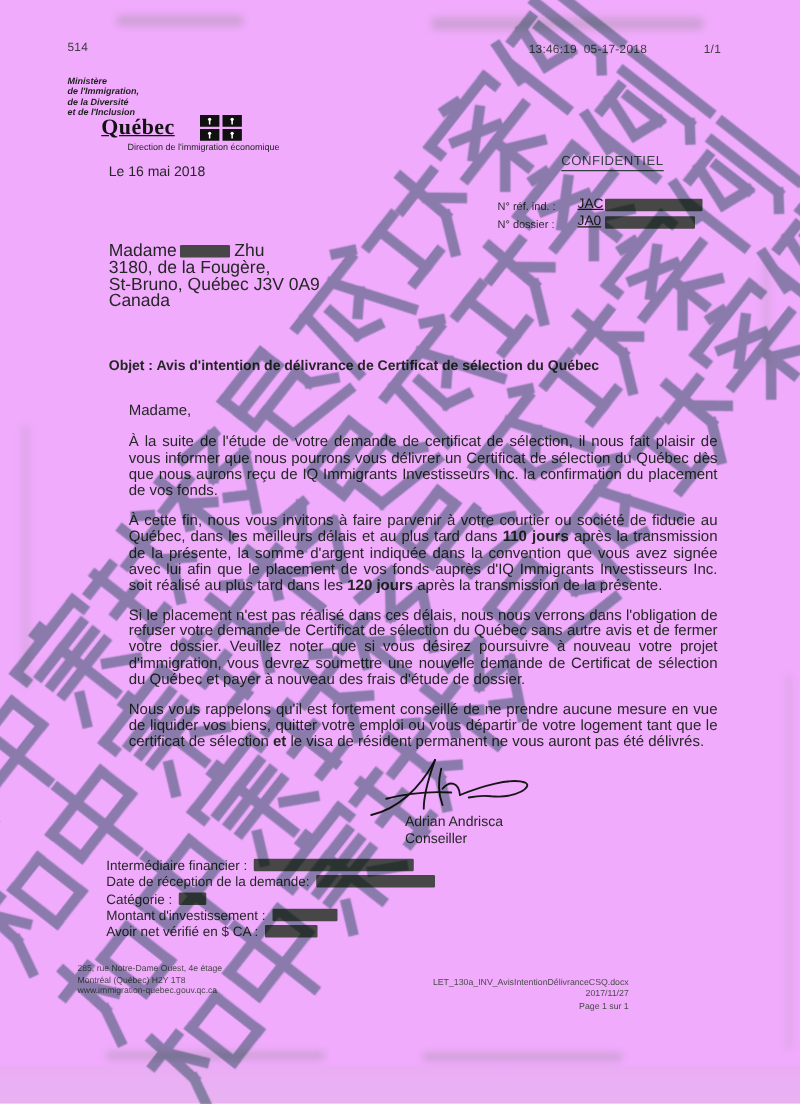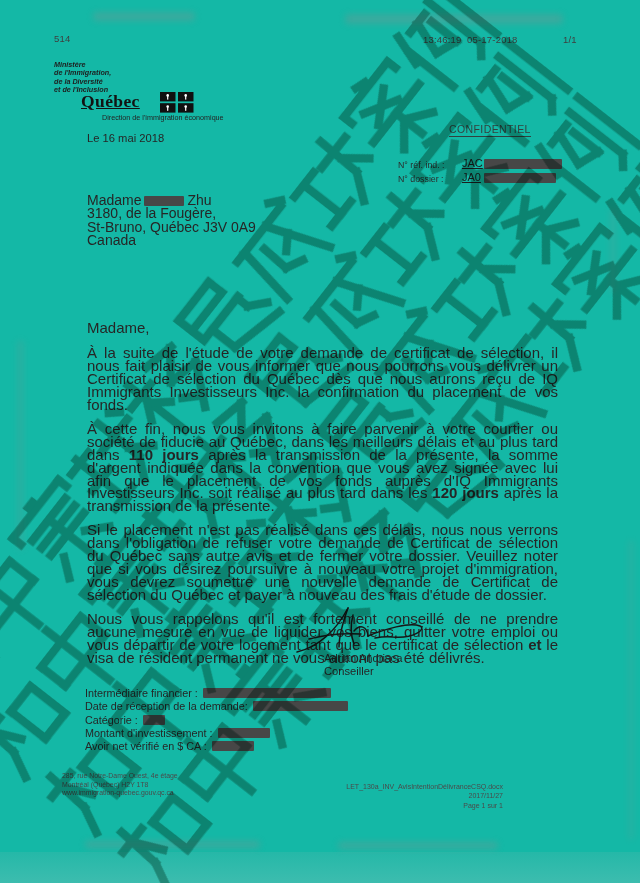--- a/index.html
+++ b/index.html
@@ -1,36 +1,36 @@
 <!DOCTYPE html>
 <html><head>
 <meta charset="utf-8">
 <style>
   html,body{margin:0;padding:0;background:#fff;}
-  .page{position:relative;width:640px;height:883px;background:#14b8a6;overflow:hidden;
+  .page{position:relative;width:640px;height:883px;background:#f0abfc;overflow:hidden;
         font-family:"Liberation Sans",sans-serif;color:#262626;}
   .abs{position:absolute;}
   
   .fax{font-size:9.5px;color:#3e3e3e;letter-spacing:.2px;}
   
   .smudge{position:absolute;background:rgba(140,140,140,.32);filter:blur(3px);border-radius:4px;}
   .bottomwash{position:absolute;left:0;top:852px;width:640px;height:31px;
               background:linear-gradient(to bottom,rgba(185,185,185,.10),rgba(205,205,205,.22));}
   
   .ministry{font-size:7.2px;font-weight:bold;font-style:italic;line-height:8.3px;color:#1e1e1e;}
   .wordmark{font-size:17.5px;letter-spacing:.4px;color:#121212;font-family:"Liberation Serif",serif;font-weight:bold;text-decoration:underline;}
   .direction{font-size:7.2px;color:#242424;}
   .confidentiel{font-size:10.5px;letter-spacing:.4px;color:#33413e;border-bottom:1.2px solid #33413e;padding-bottom:1px;}
   .dateline{font-size:11.2px;}
   .reflabel{font-size:8.8px;color:#2b2b2b;}
   .refval{font-size:11px;color:#1d1d1d;text-decoration:underline;}
   .redact{display:inline-block;background:#474747;border-radius:1px;height:10px;vertical-align:-1px;}
   .addr{font-size:14px;line-height:13.4px;}
   .subject{font-size:11.2px;font-weight:bold;}
-  .bodytext{font-size:15px;line-height:12.95px;text-align:justify;width:471px;}
+  .bodytext{font-size:12px;line-height:12.95px;text-align:justify;width:471px;margin-left:16px;}
   .bodytext p{margin:0 0 11px 0;}
   .bodytext .sal{text-align:left;margin-bottom:12px;}
   .b{font-weight:bold;}
   .signame{font-size:11.2px;line-height:12.5px;}
   .fieldrow{font-size:10.8px;line-height:13.3px;white-space:nowrap;}
   .fieldrow .redact{margin-left:5px;}
   .footer-left{font-size:6.9px;line-height:8.6px;color:#4a4a4a;}
   .footer-right{font-size:7px;line-height:9.3px;color:#4a4a4a;text-align:right;width:200px;}
   .wm-svg{position:absolute;left:0;top:0;mix-blend-mode:multiply;pointer-events:none;}
   .sr{position:absolute;left:0;top:0;opacity:0;font-size:1px;pointer-events:none;}
@@ -94,20 +94,21 @@
   <span class="abs refval" style="left:462px;top:171px;">JA0</span>
   <span class="abs redact" style="left:484px;top:173px;width:72px;"></span>
 
   <div class="abs addr" style="left:87px;top:194px;">
     <div><span>Madame</span><span class="redact" style="width:40px;margin:0 3px;"></span><span>Zhu</span></div>
     <div>3180, de la Fougère,</div>
     <div>St-Bruno, Québec  J3V 0A9</div>
     <div>Canada</div>
   </div>
 
+  <div class="abs subject" style="left:87px;top:287px;width:471px;">Objet : Avis d'intention de délivrance de Certificat de sélection du Québec</div>
 
   <div class="abs bodytext" style="left:87px;top:322px;">
     <p class="sal">Madame,</p>
     <p>À la suite de l'étude de votre demande de certificat de sélection, il nous fait plaisir de vous informer que nous pourrons vous délivrer un Certificat de sélection du Québec dès que nous aurons reçu de IQ Immigrants Investisseurs Inc. la confirmation du placement de vos fonds.</p>
     <p><span>À cette fin, nous vous invitons à faire parvenir à votre courtier ou société de fiducie au Québec, dans les meilleurs délais et au plus tard dans </span><span class="b">110 jours</span><span> après la transmission de la présente, la somme d'argent indiquée dans la convention que vous avez signée avec lui afin que le placement de vos fonds auprès d'IQ Immigrants Investisseurs Inc. soit réalisé au plus tard dans les </span><span class="b">120 jours</span><span> après la transmission de la présente.</span></p>
     <p>Si le placement n'est pas réalisé dans ces délais, nous nous verrons dans l'obligation de refuser votre demande de Certificat de sélection du Québec sans autre avis et de fermer votre dossier. Veuillez noter que si vous désirez poursuivre à nouveau votre projet d'immigration, vous devrez soumettre une nouvelle demande de Certificat de sélection du Québec et payer à nouveau des frais d'étude de dossier.</p>
     <p><span>Nous vous rappelons qu'il est fortement conseillé de ne prendre aucune mesure en vue de liquider vos biens, quitter votre emploi ou vous départir de votre logement tant que le certificat de sélection </span><span class="b">et</span><span> le visa de résident permanent ne vous auront pas été délivrés.</span></p>
   </div>
 
   <span class="abs" style="left:292px;top:602px;">

